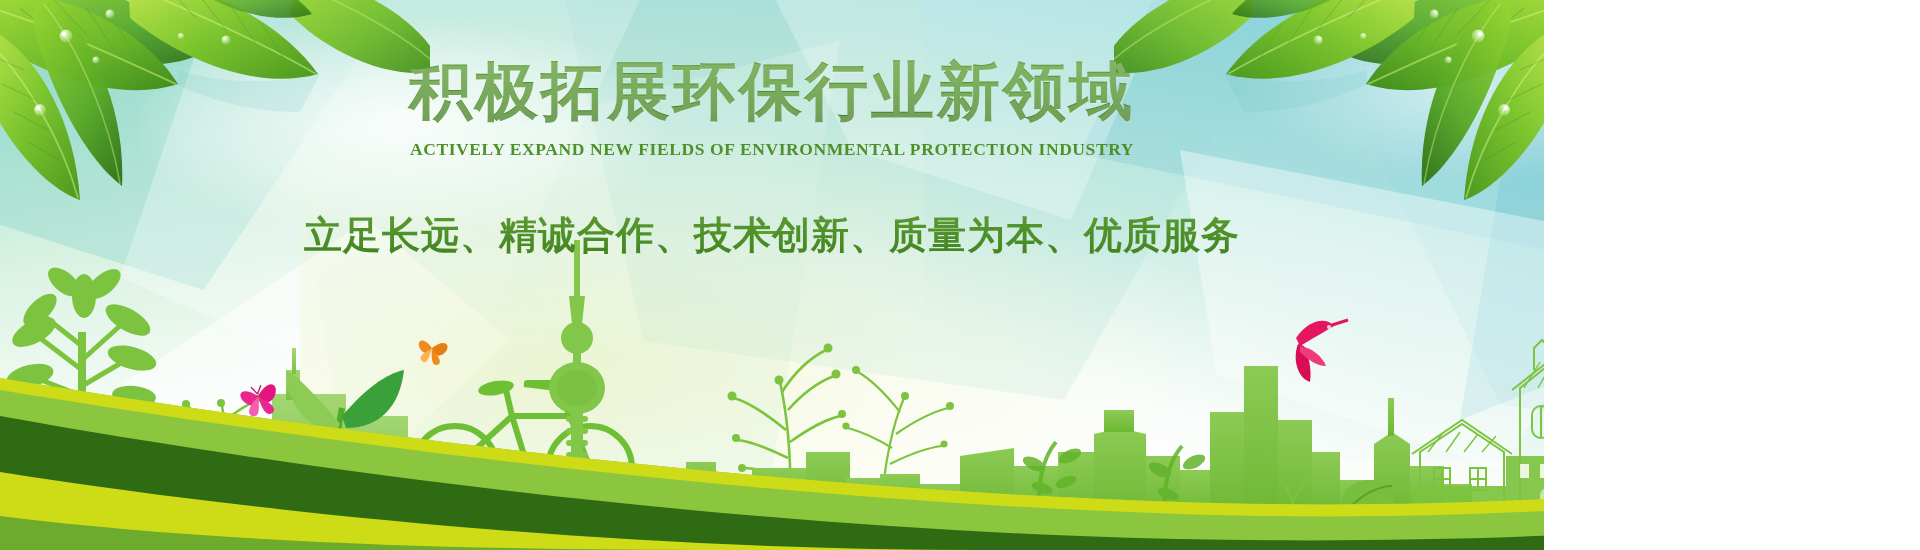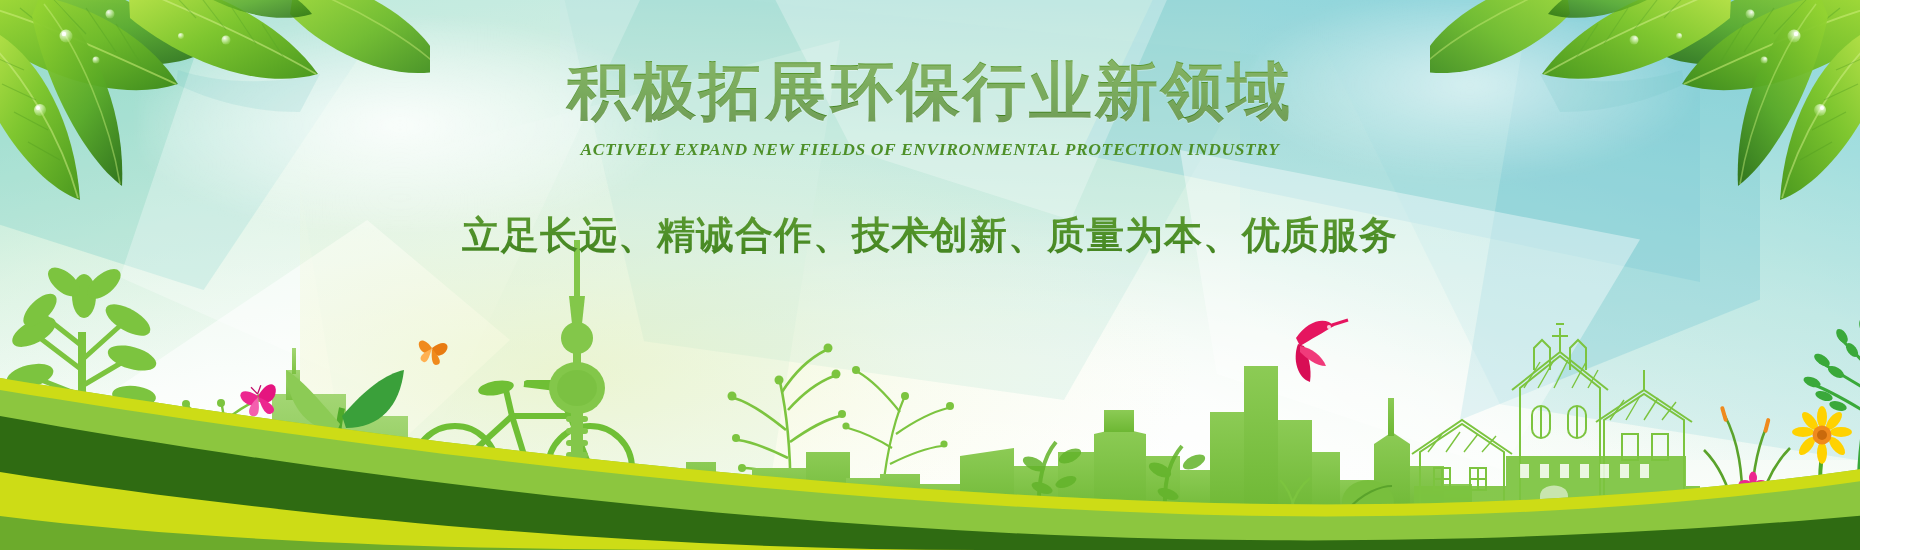--- a/index.html
+++ b/index.html
@@ -1,20 +1,20 @@
 <!DOCTYPE html>
 <html><head>
 <meta charset="utf-8">
 <style>
   html,body{margin:0;padding:0;background:#fff;}
   body{font-family:"Liberation Serif", serif;}
 
   #banner{
     position:relative;
-    width:1860px;height:550px;
+    width:1544px;height:550px;
     overflow:hidden;
     background:#eef8f5;
   }
 
   
   .bg-sky{
     position:absolute;inset:0;
     background:
       radial-gradient(ellipse 1100px 520px at 52% 96%, rgba(255,255,255,.98) 0%, rgba(255,255,255,.75) 32%, rgba(255,255,255,0) 62%),
       linear-gradient(183deg,#9fdcd9 0%, #b5e3d9 14%, #cfeee1 30%, #e2f4ea 46%, #f0f9f2 62%, #fafdfa 78%, #ffffff 92%);
@@ -85,21 +85,20 @@
     text-shadow:0 1px 0 rgba(255,255,255,.25);
   }
   .sub-title-en{
     position:absolute;left:0;right:0;top:139px;
     font-family:"Liberation Serif", serif;
     font-weight:bold;
     font-size:17.5px;
     letter-spacing:.6px;
     color:#4e9029;
     white-space:nowrap;
-    font-style:italic;
   }
   .divider{
     position:absolute;left:50%;top:231px;
     transform:translateX(-50%);
     width:44px;height:3px;
     background:#5aa02c;
   }
   .tagline{
     position:absolute;left:0;right:0;top:210px;
     font-family:"Liberation Serif", serif;

